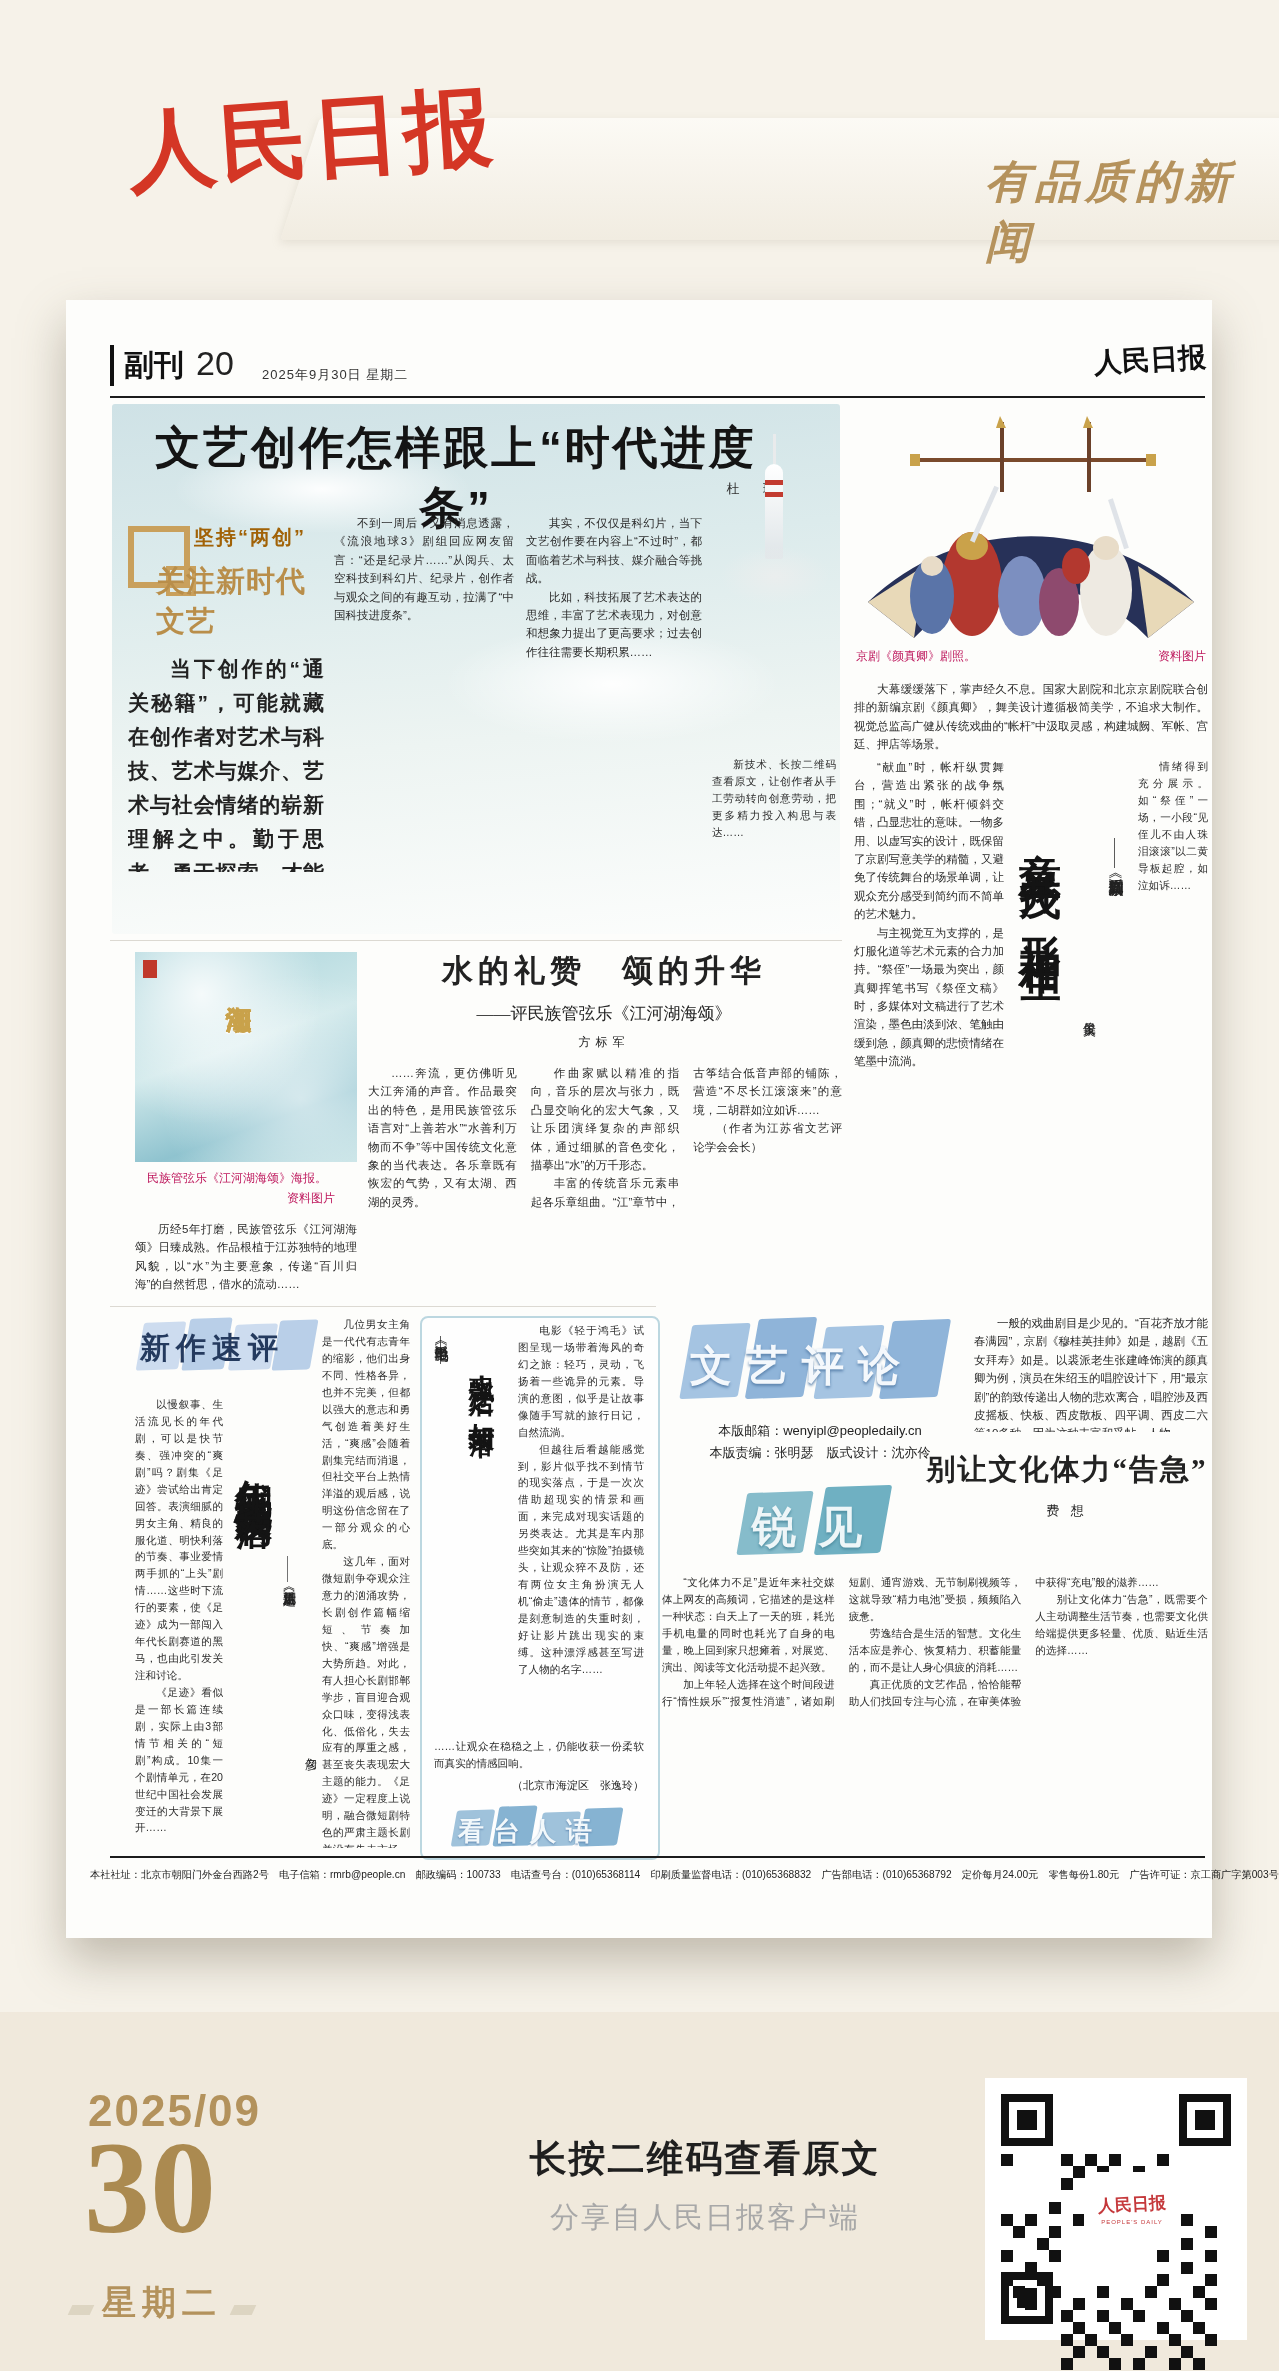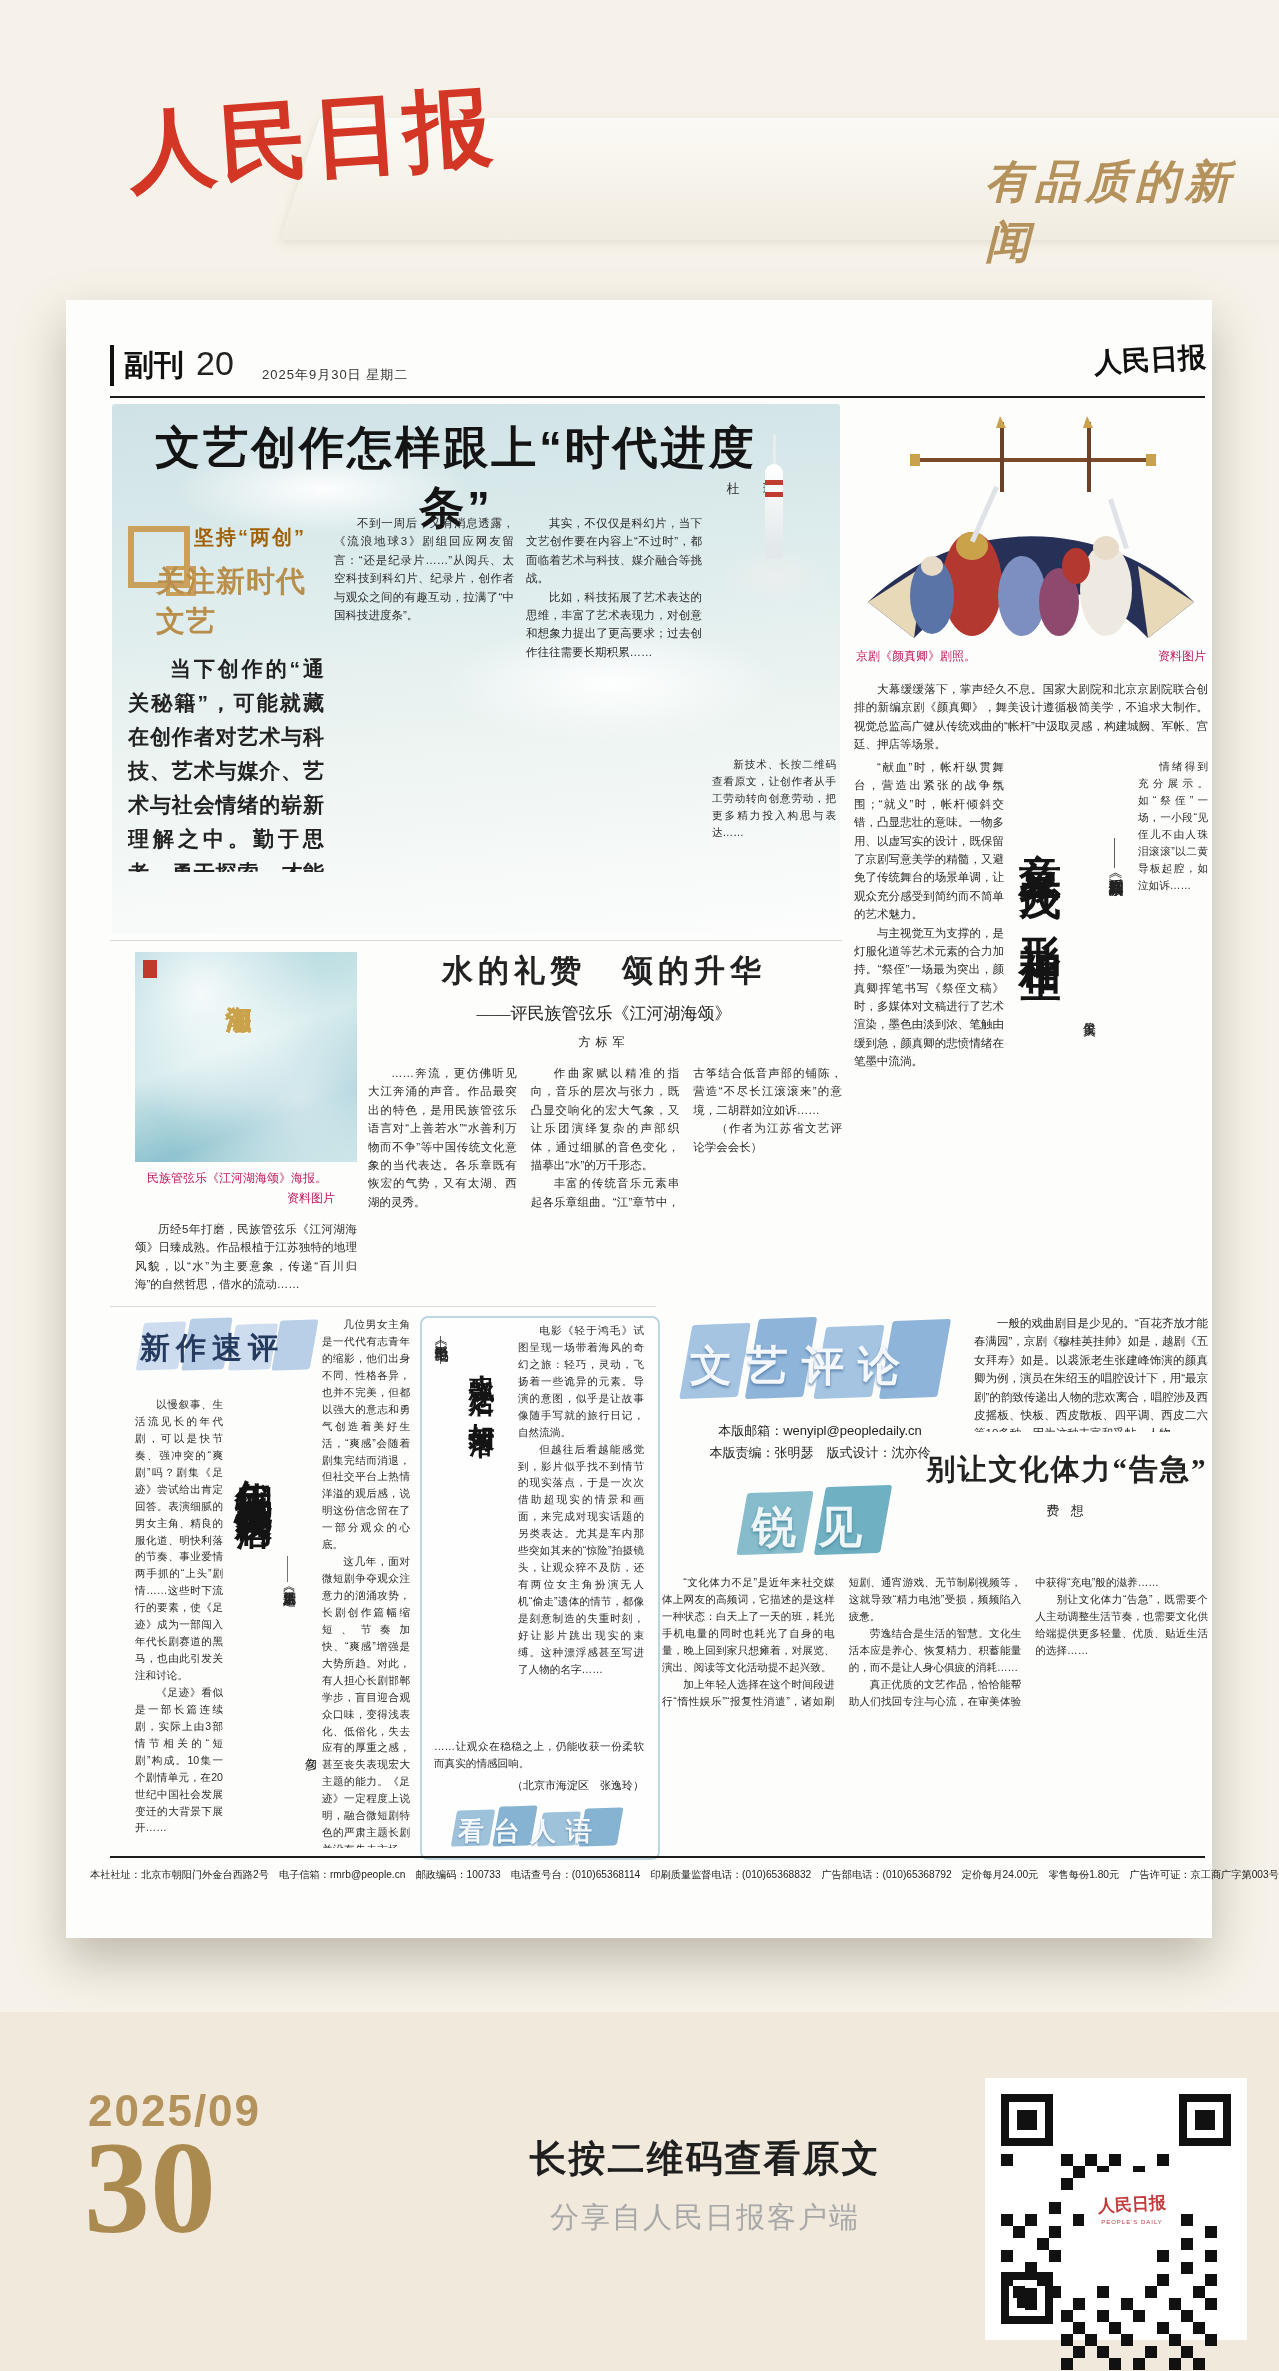--- a/index.html
+++ b/index.html
@@ -275,20 +275,23 @@
     <p class="p">别让文化体力“告急”，既需要个人主动调整生活节奏，也需要文化供给端提供更多轻量、优质、贴近生活的选择……</p>
   </div>
 
   <div class="abs rule" style="left:44px;top:1556px;width:1095px;height:2px;"></div>
   <div class="abs fineprint" style="left:24px;top:1568px;width:1135px;">本社社址：北京市朝阳门外金台西路2号　电子信箱：rmrb@people.cn　邮政编码：100733　电话查号台：(010)65368114　印刷质量监督电话：(010)65368832　广告部电话：(010)65368792　定价每月24.00元　零售每份1.80元　广告许可证：京工商广字第003号</div>
 </div>
 
 <div class="abs footer-band" style="left:0;top:2012px;width:1279px;height:359px;">
   <div class="abs f-ym" style="left:88px;top:74px;">2025/09</div>
   <div class="abs f-day" style="left:84px;top:110px;">30</div>
+  <div class="abs" style="left:60px;top:268px;width:300px;">
+    <span class="f-dash"></span><span class="f-week">星期二</span><span class="f-dash"></span>
+  </div>
   <div class="abs f-cta" style="left:480px;top:122px;width:450px;">长按二维码查看原文</div>
   <div class="abs f-src" style="left:480px;top:186px;width:450px;">分享自人民日报客户端</div>
 
   <div class="abs qr" style="left:985px;top:66px;width:262px;height:262px;">
     <div class="qr-inner">
       <div class="finder" style="left:0;top:0;">
           <i></i>
         </div>
       <div class="finder" style="right:0;top:0;">
           <i></i>

